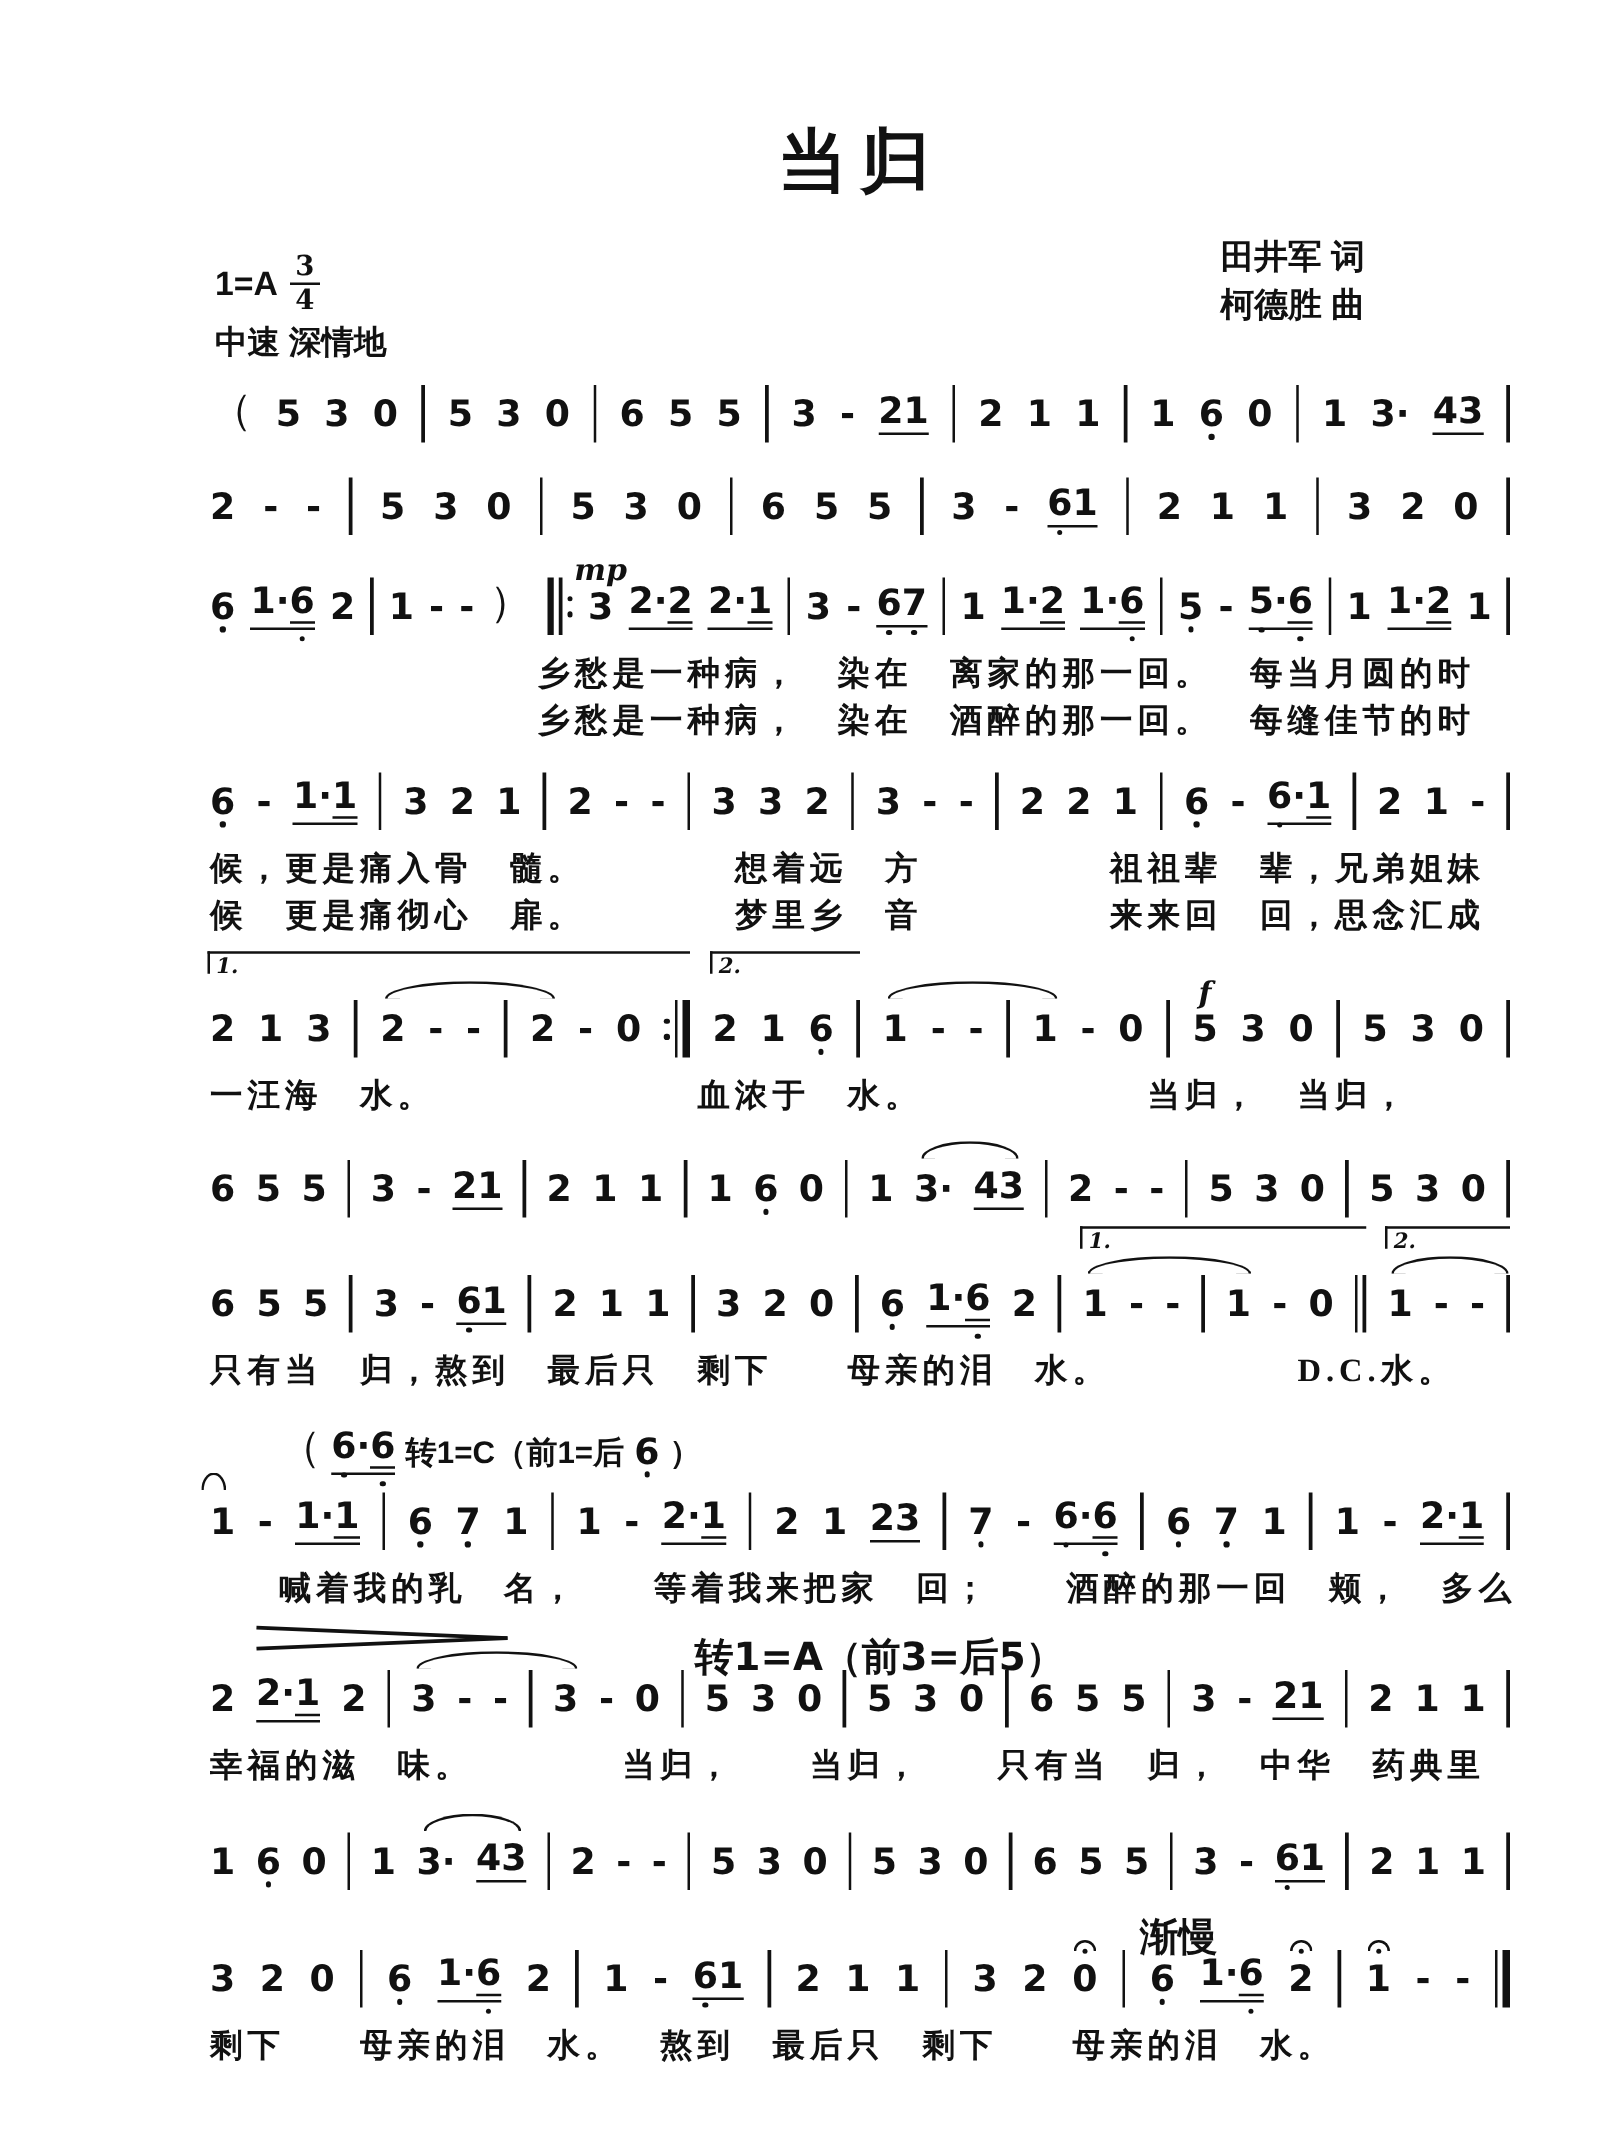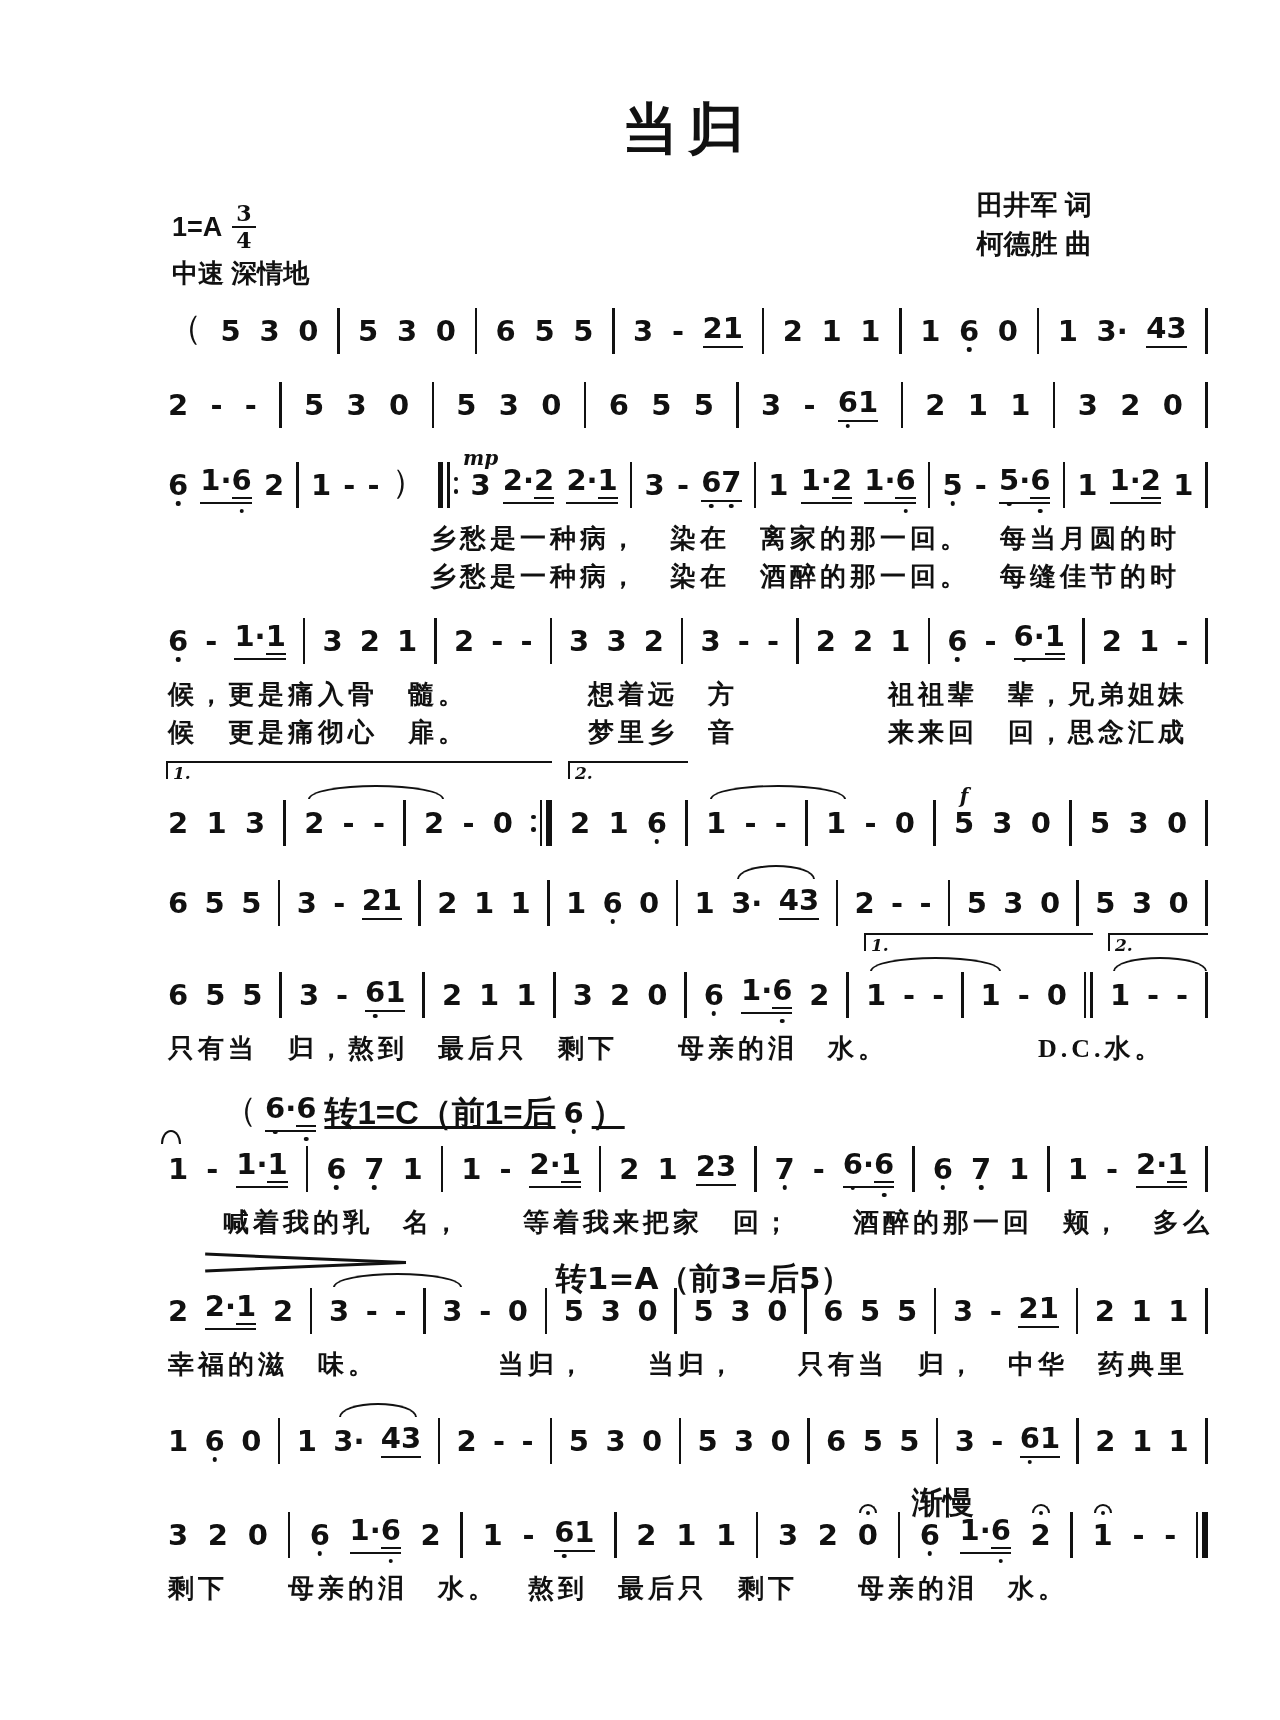--- a/index.html
+++ b/index.html
@@ -28,32 +28,32 @@
        font-family:"DejaVu Sans",sans-serif;font-weight:700;font-size:29px;line-height:1;}
   .tok.u .grp{border-bottom:2.5px solid #111;padding-bottom:3px;}
   .grp{display:inline-block;white-space:nowrap;}
   .grp.dbl{border-bottom:2.5px solid #111;padding-bottom:2px;}
   .ch{position:relative;display:inline-block;}
   .ch.dbl{border-bottom:2.5px solid #111;padding-bottom:2px;}
   .lodot{position:absolute;left:50%;transform:translateX(-50%);
          width:4.5px;height:4.5px;background:#111;border-radius:50%;}
   .paren{font-size:34px;font-weight:400;font-family:"DejaVu Serif",serif;
          transform:translateY(-3px);}
-  .ptx{font-size:33px;font-weight:700;white-space:nowrap;text-decoration:underline;}
+  .ptx{font-size:25px;font-weight:700;white-space:nowrap;}
   
   .bar{display:inline-flex;align-items:center;gap:4px;height:48px;}
   .bl{width:2.5px;height:46px;background:#111;}
   .bl.thick{width:5.5px;}
   .rdots{display:flex;flex-direction:column;gap:8px;justify-content:center;}
   .rdots i{display:block;width:4.5px;height:4.5px;background:#111;border-radius:50%;}
   
   .above{position:absolute;bottom:calc(100% + 3px);left:50%;transform:translateX(-50%);
          white-space:nowrap;}
   .above.left{left:-8px;transform:none;}
-  .dyn{font-family:"DejaVu Serif",serif;font-style:italic;font-weight:700;font-size:20px;}
+  .dyn{font-family:"DejaVu Serif",serif;font-style:italic;font-weight:700;font-size:24px;}
   .ann{font-size:31px;font-weight:700;}
   .fm{width:18px;height:14px;}
   .fa{display:block;width:18px;height:9px;border:2.5px solid #111;border-bottom:none;
       border-radius:9px 9px 0 0;box-sizing:border-box;}
   .fd{position:absolute;left:50%;transform:translateX(-50%);top:7px;width:4px;height:4px;
       background:#111;border-radius:50%;}
   
   .tie{position:absolute;height:12px;border:2.5px solid #111;border-bottom:none;
        border-radius:50% 50% 0 0 / 100% 100% 0 0;}
   .volta{position:absolute;height:16px;border-top:2.5px solid #111;border-left:2.5px solid #111;}
@@ -565,20 +565,21 @@
           <span class="tok">
             <span class="grp"><span class="ch">3</span></span>
           </span>
           <span class="tok">
             <span class="grp"><span class="ch">0</span></span>
           </span>
           <div class="bar">
             <div class="bl"></div>
           </div>
         </div>
+        <div class="lyr" style="padding-left: 0px;">一汪海　水。　　　　　　　血浓于　水。　　　　　　当归，　当归，</div>
         <div class="volta" style="left: -2px; width: 384px; top: -37px;">
           <span>1.</span>
         </div>
         <div class="tie" style="left: 140px; width: 132px; top: -13px;"></div>
         <div class="volta" style="left: 400px; width: 118px; top: -37px;">
           <span>2.</span>
         </div>
         <div class="tie" style="left: 542px; width: 132px; top: -13px;"></div>
       </div>
       <div class="system" style="margin-top: 30px;">

